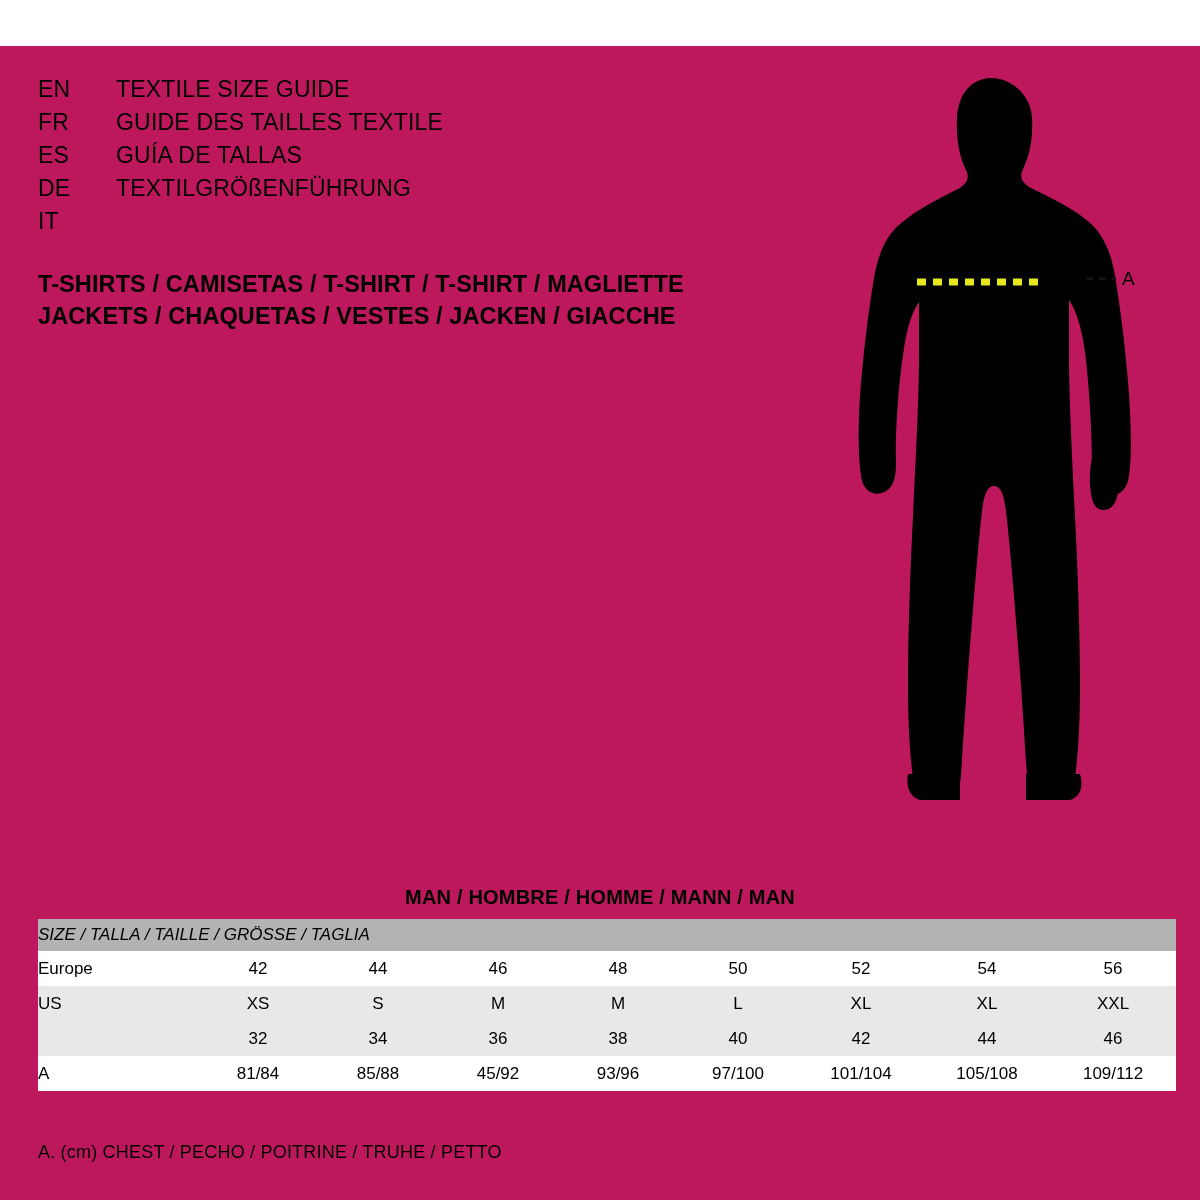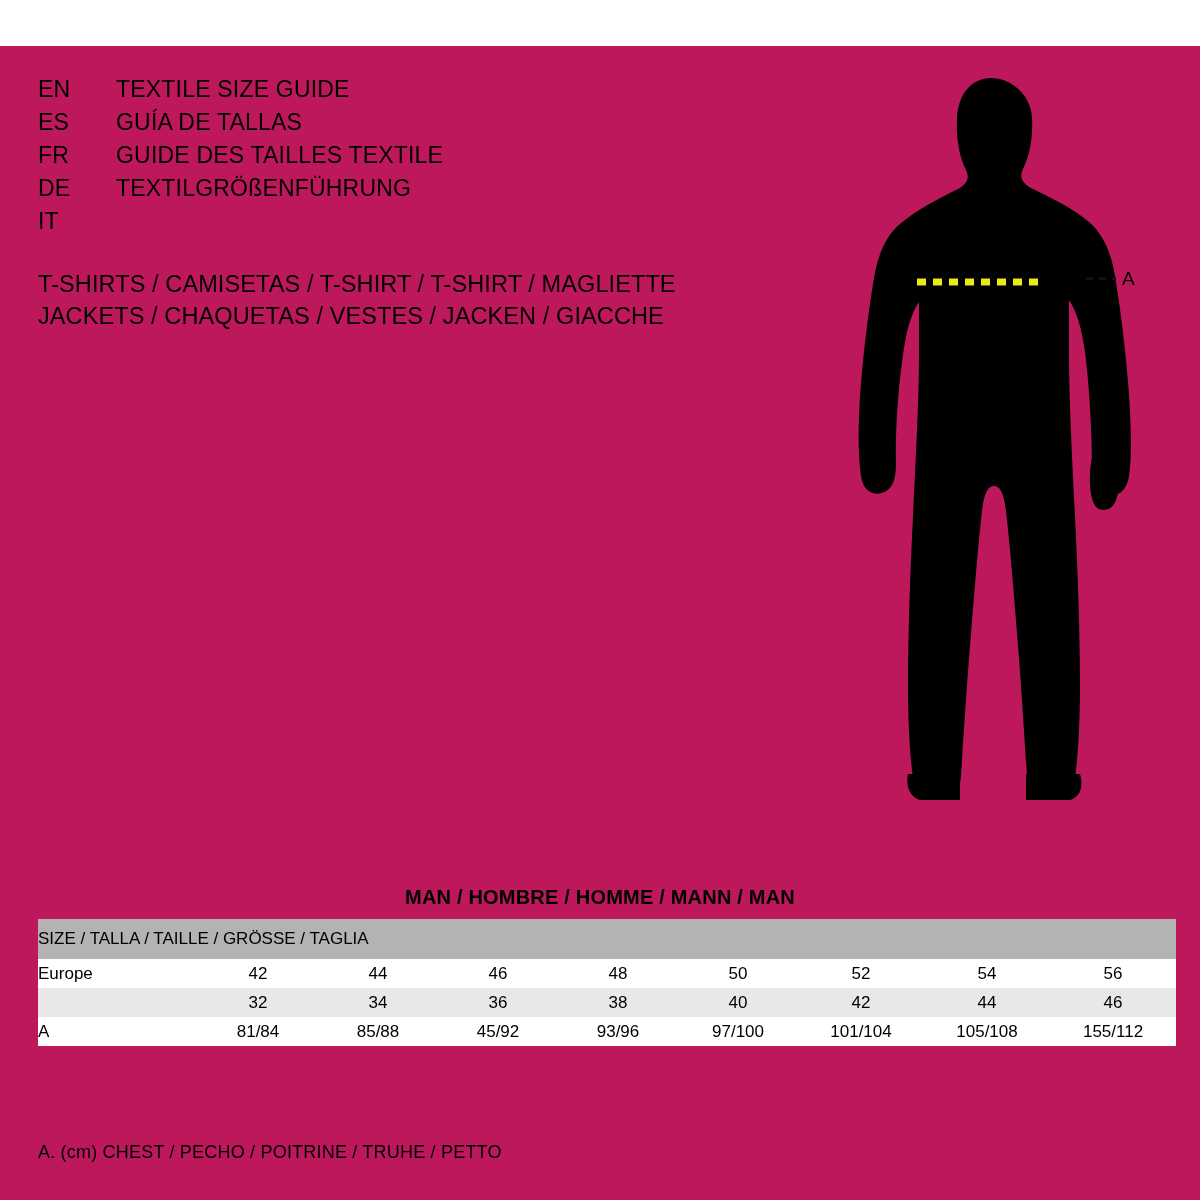--- a/index.html
+++ b/index.html
@@ -44,21 +44,21 @@
   }
 
   .garment-lines {
     position: absolute;
     left: 38px;
     top: 222px;
     width: 760px;
   }
   .garment-line {
     font-size: 23.5px;
-    font-weight: normal;
+    font-weight: bold;
     line-height: 32px;
     letter-spacing: 0.1px;
     white-space: nowrap;
   }
 
   
   .figure-wrap {
     position: absolute;
     left: 820px;
     top: 10px;
@@ -97,35 +97,36 @@
     margin-bottom: 10px;
     text-align: center;
   }
   table.size-table {
     border-collapse: collapse;
     width: 1124px;
     table-layout: fixed;
   }
   table.size-table td {
     font-size: 17px;
-    height: 29px;
+    height: 35px;
     padding: 0;
     vertical-align: middle;
   }
   td.rowlabel {
     text-align: left;
     padding-left: 6px;
   }
   td.val {
     text-align: center;
   }
   tr.band-head td {
     background: #b3b3b3;
     font-size: 17px;
-    height: 40px;
+    height: 32px;
+    font-style: italic;
   }
   tr.band-light td {
     background: #e8e8e8;
   }
   tr.band-white td {
     background: #ffffff;
   }
   .footnote {
     position: absolute;
     left: 38px;
@@ -138,26 +139,26 @@
 <body>
 
 <div id="page">
 
   <div class="lang-block">
     <div class="lang-row">
       <span class="lang-code">EN</span>
       <span class="lang-title">TEXTILE SIZE GUIDE</span>
     </div>
     <div class="lang-row">
+      <span class="lang-code">FR</span>
+      <span class="lang-title">GUIDE DES TAILLES TEXTILE</span>
+    </div>
+    <div class="lang-row">
       <span class="lang-code">ES</span>
       <span class="lang-title">GUÍA DE TALLAS</span>
-    </div>
-    <div class="lang-row">
-      <span class="lang-code">FR</span>
-      <span class="lang-title">GUIDE DES TAILLES TEXTILE</span>
     </div>
     <div class="lang-row">
       <span class="lang-code">DE</span>
       <span class="lang-title">TEXTILGRÖßENFÜHRUNG</span>
     </div>
     <div class="lang-row">
       <span class="lang-code">IT</span>
     </div>
   </div>
 
@@ -254,40 +255,51 @@
           <td class="val">42</td>
           <td class="val">44</td>
           <td class="val">46</td>
           <td class="val">48</td>
           <td class="val">50</td>
           <td class="val">52</td>
           <td class="val">54</td>
           <td class="val">56</td>
         </tr>
         <tr class="band-light">
+          <td class="rowlabel">US</td>
+          <td class="val">XS</td>
+          <td class="val">S</td>
+          <td class="val">M</td>
+          <td class="val">M</td>
+          <td class="val">L</td>
+          <td class="val">XL</td>
+          <td class="val">XL</td>
+          <td class="val">XXL</td>
+        </tr>
+        <tr class="band-light">
           <td class="rowlabel"></td>
           <td class="val">32</td>
           <td class="val">34</td>
           <td class="val">36</td>
           <td class="val">38</td>
           <td class="val">40</td>
           <td class="val">42</td>
           <td class="val">44</td>
           <td class="val">46</td>
         </tr>
         <tr class="band-white">
           <td class="rowlabel">A</td>
           <td class="val">81/84</td>
           <td class="val">85/88</td>
           <td class="val">45/92</td>
           <td class="val">93/96</td>
           <td class="val">97/100</td>
           <td class="val">101/104</td>
           <td class="val">105/108</td>
-          <td class="val">155/112</td>
+          <td class="val">109/112</td>
         </tr>
       </tbody>
     </table>
   </div>
 
   <div class="footnote">A. (cm) CHEST / PECHO / POITRINE / TRUHE / PETTO</div>
 
 </div>
 
 </body></html>

